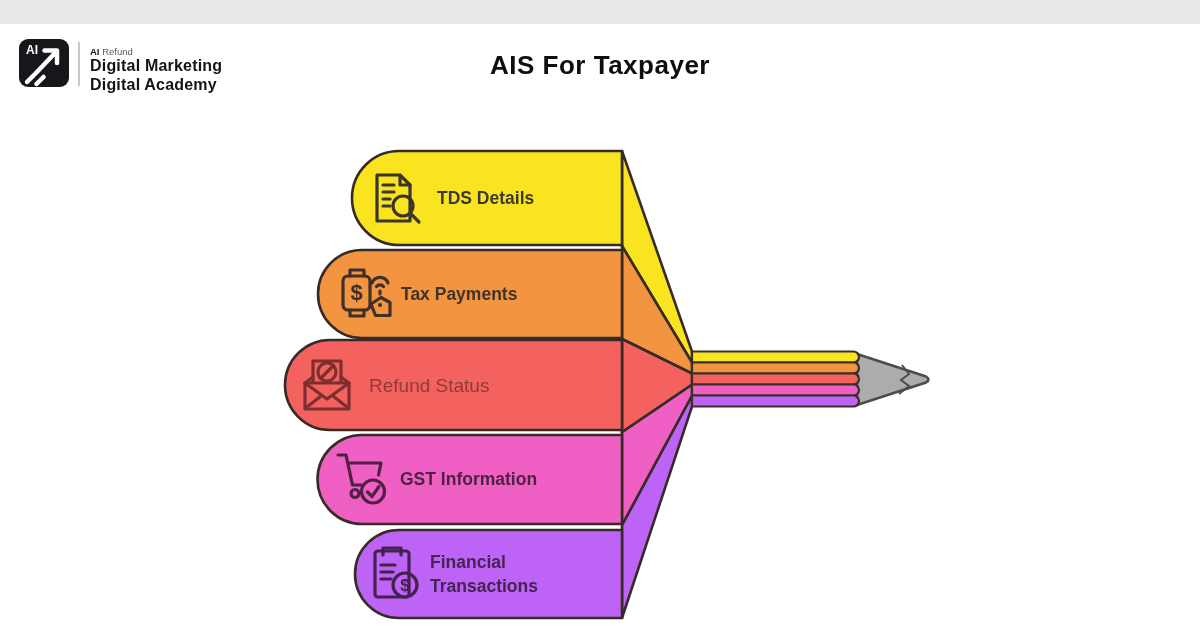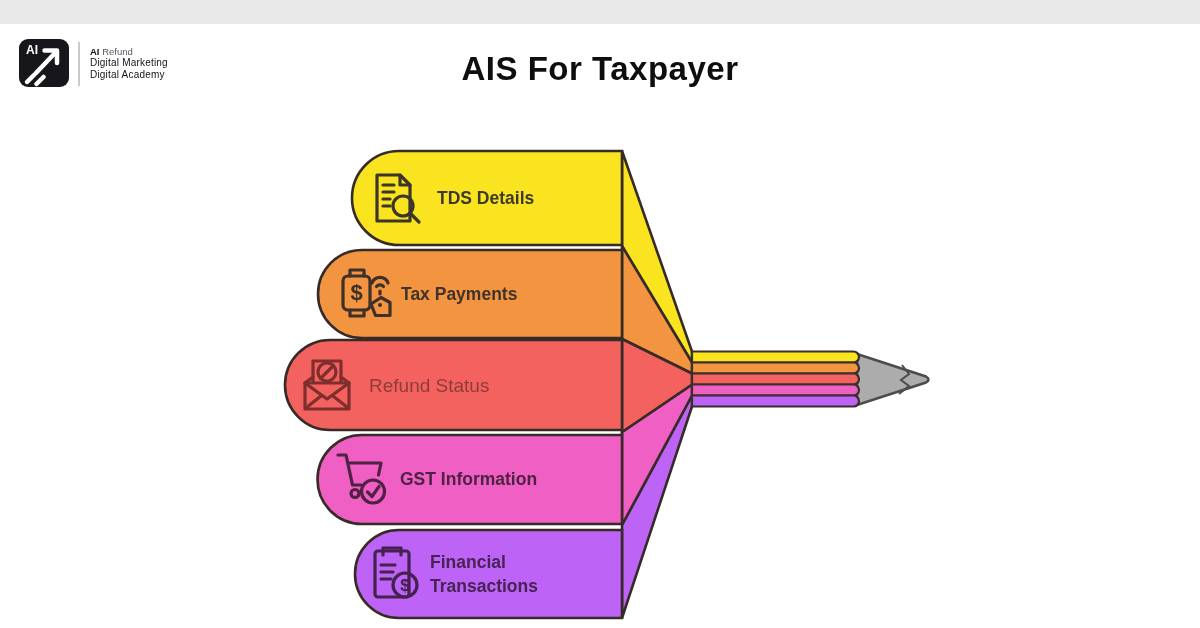--- a/index.html
+++ b/index.html
@@ -8,23 +8,23 @@
 
   
   .logo-badge{position:absolute;left:19px;top:15px;width:50px;height:48px;
               background:#17171b;border-radius:9px;}
   .logo-ai{position:absolute;left:7px;top:4px;color:#ffffff;font-size:12px;font-weight:700;}
   .logo-arrow{position:absolute;left:0;top:0;}
   .logo-divider{position:absolute;left:78px;top:18px;width:2px;height:44px;background:#c9c9c9;}
   .logo-text{position:absolute;left:90px;top:22px;line-height:1.18;}
   .logo-tagline{font-size:9.5px;color:#555a60;font-weight:500;}
   .logo-tagline b{color:#121417;font-weight:700;}
-  .logo-name{font-size:10px;font-weight:400;color:#121417;letter-spacing:.2px;}
+  .logo-name{font-size:16px;font-weight:700;color:#121417;letter-spacing:.2px;}
   .title{position:absolute;left:0;top:26px;width:100%;text-align:center;
-         font-size:33px;font-weight:800;color:#0e0e10;letter-spacing:.5px;}
+         font-size:26px;font-weight:800;color:#0e0e10;letter-spacing:.5px;}
 
   
   .diagram{position:absolute;left:0;top:0;}
   .shape{stroke:#362b27;stroke-width:2.6;}
   .stripe{stroke:#3a2f2b;stroke-width:2.2;}
   .pencil-line{stroke:#4f4b49;stroke-width:2.6;}
   .crack{stroke:#4f4b49;stroke-width:2;fill:none;}
   text.lbl{font-family:"Liberation Sans",sans-serif;font-weight:700;font-size:17.5px;}
   text.lbl-reg{font-family:"Liberation Sans",sans-serif;font-weight:400;font-size:19px;}
   text.icon-glyph{font-family:"Liberation Sans",sans-serif;font-weight:700;}

